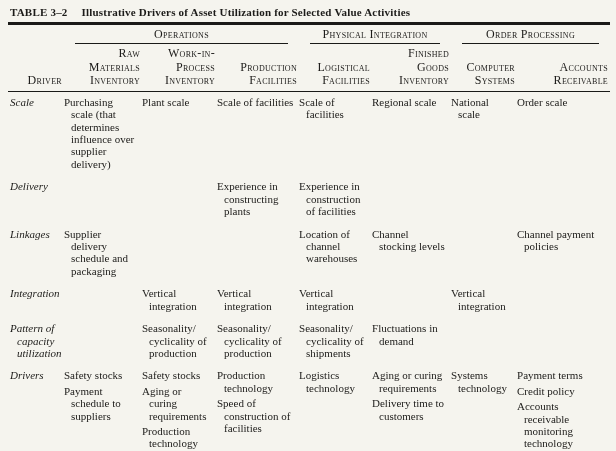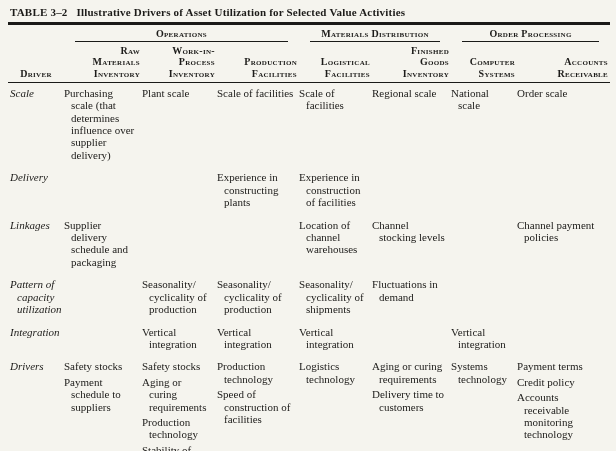--- a/index.html
+++ b/index.html
@@ -16,46 +16,46 @@
     font-family:"Liberation Serif","DejaVu Serif",serif;
   }
   .page{padding:3px 6px 0 8px;}
 
   .title{
     font-size:11px;font-weight:bold;letter-spacing:.2px;
     padding:3px 0 4px 2px;
     border-bottom:3px solid var(--rule);
     white-space:nowrap;
   }
-  .title .lbl{margin-right:9px;}
+  .title .lbl{margin-right:14px;}
 
   table{
     border-collapse:collapse;table-layout:fixed;
     width:602px;
   }
   thead th{
-    font-weight:bold;
+    font-weight:normal;
     font-variant:small-caps;
-    font-size:10px;letter-spacing:.3px;
+    font-size:12px;letter-spacing:.3px;
     vertical-align:bottom;text-align:center;
     padding:0 2px;line-height:1.12;
   }
   tr.groups th .u{
     display:block;
     padding:3px 0 2px;
     margin:0 9px;
     border-bottom:1.3px solid var(--rule);
     white-space:nowrap;
   }
   tr.cols th{
     padding:3px 2px 3px;
     border-bottom:1.4px solid var(--rule);
     text-align:right;
   }
-  tr.cols th.driver-h{text-align:center;padding-left:2px;}
+  tr.cols th.driver-h{text-align:right;padding-left:2px;}
   tr.cols th div{display:block;}
 
   tbody td{
     vertical-align:top;
     font-size:11px;line-height:1.13;
     padding:4px 5px 3px 0;
   }
   tbody td.driver{
     font-style:italic;
     padding-left:2px;
@@ -90,21 +90,21 @@
       <col style="width:66px">
       <col style="width:93px">
     </colgroup>
     <thead>
       <tr class="groups">
           <th class="corner"></th>
           <th colspan="3">
             <span class="u">Operations</span>
           </th>
           <th colspan="2">
-            <span class="u">Materials Distribution</span>
+            <span class="u">Physical Integration</span>
           </th>
           <th colspan="2">
             <span class="u">Order Processing</span>
           </th>
         </tr>
       <tr class="cols">
           <th class="driver-h">Driver</th>
           <th>
             <div>Raw</div>
             <div>Materials</div>
@@ -196,56 +196,56 @@
           <td>
             <p>Channel stocking levels</p>
           </td>
           <td></td>
           <td>
             <p>Channel payment policies</p>
           </td>
         </tr>
         <tr>
           <td class="driver">
+            <div class="dp">Integration</div>
+          </td>
+          <td></td>
+          <td>
+            <p>Vertical integration</p>
+          </td>
+          <td>
+            <p>Vertical integration</p>
+          </td>
+          <td>
+            <p>Vertical integration</p>
+          </td>
+          <td></td>
+          <td>
+            <p>Vertical integration</p>
+          </td>
+          <td></td>
+        </tr>
+        <tr>
+          <td class="driver">
             <div class="dp">Pattern of capacity utilization</div>
           </td>
           <td></td>
           <td>
             <p>Seasonality/ cyclicality of production</p>
           </td>
           <td>
             <p>Seasonality/ cyclicality of production</p>
           </td>
           <td>
             <p>Seasonality/ cyclicality of shipments</p>
           </td>
           <td>
             <p>Fluctuations in demand</p>
           </td>
           <td></td>
-          <td></td>
-        </tr>
-        <tr>
-          <td class="driver">
-            <div class="dp">Integration</div>
-          </td>
-          <td></td>
-          <td>
-            <p>Vertical integration</p>
-          </td>
-          <td>
-            <p>Vertical integration</p>
-          </td>
-          <td>
-            <p>Vertical integration</p>
-          </td>
-          <td></td>
-          <td>
-            <p>Vertical integration</p>
-          </td>
           <td></td>
         </tr>
         <tr>
           <td class="driver">
             <div class="dp">Drivers</div>
           </td>
           <td>
             <p>Safety stocks</p>
             <p>Payment schedule to suppliers</p>
           </td>

